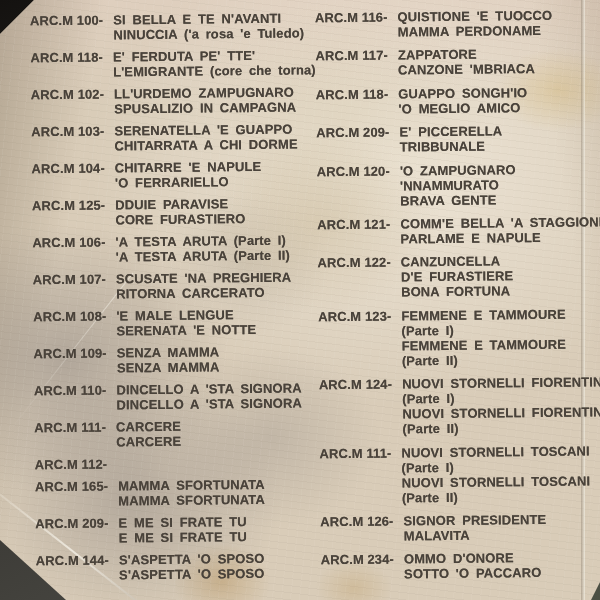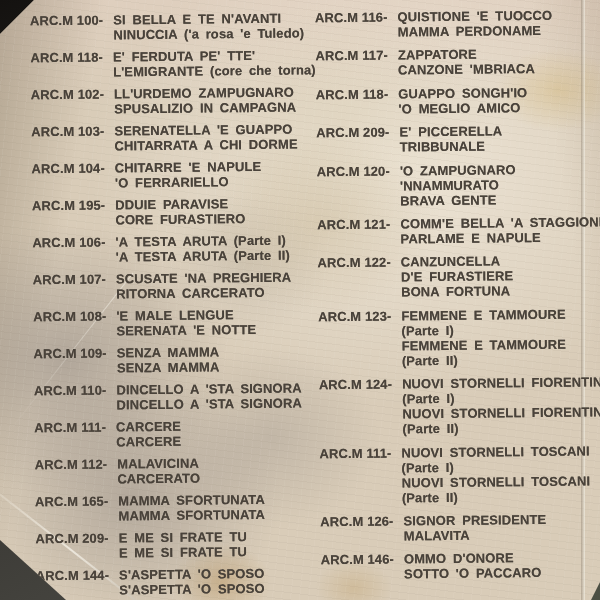--- a/index.html
+++ b/index.html
@@ -127,21 +127,21 @@
               <span>ARC.M 104</span>
               <span>-</span>
             </div>
             <div class="titles">
               <div class="title-line">CHITARRE 'E NAPULE</div>
               <div class="title-line">'O FERRARIELLO</div>
             </div>
           </div>
           <div class="entry">
             <div class="cat-cell">
-              <span>ARC.M 195</span>
+              <span>ARC.M 125</span>
               <span>-</span>
             </div>
             <div class="titles">
               <div class="title-line">DDUIE PARAVISE</div>
               <div class="title-line">CORE FURASTIERO</div>
             </div>
           </div>
           <div class="entry">
             <div class="cat-cell">
               <span>ARC.M 106</span>
@@ -199,24 +199,20 @@
             </div>
             <div class="titles">
               <div class="title-line">CARCERE</div>
               <div class="title-line">CARCERE</div>
             </div>
           </div>
           <div class="entry">
             <div class="cat-cell">
               <span>ARC.M 112</span>
               <span>-</span>
-            </div>
-            <div class="titles">
-              <div class="title-line">MALAVICINA</div>
-              <div class="title-line">CARCERATO</div>
             </div>
           </div>
           <div class="entry">
             <div class="cat-cell">
               <span>ARC.M 165</span>
               <span>-</span>
             </div>
             <div class="titles">
               <div class="title-line">MAMMA SFORTUNATA</div>
               <div class="title-line">MAMMA SFORTUNATA</div>
@@ -357,21 +353,21 @@
               <span>ARC.M 126</span>
               <span>-</span>
             </div>
             <div class="titles">
               <div class="title-line">SIGNOR PRESIDENTE</div>
               <div class="title-line">MALAVITA</div>
             </div>
           </div>
           <div class="entry">
             <div class="cat-cell">
-              <span>ARC.M 146</span>
+              <span>ARC.M 234</span>
               <span>-</span>
             </div>
             <div class="titles">
               <div class="title-line">OMMO D'ONORE</div>
               <div class="title-line">SOTTO 'O PACCARO</div>
             </div>
           </div>
         </div>
     </div>
   </div>

